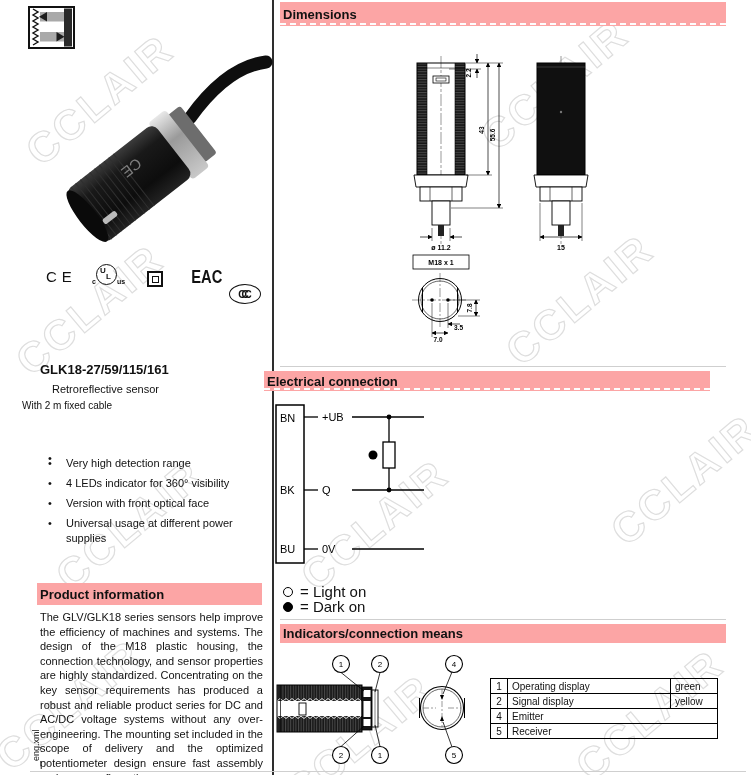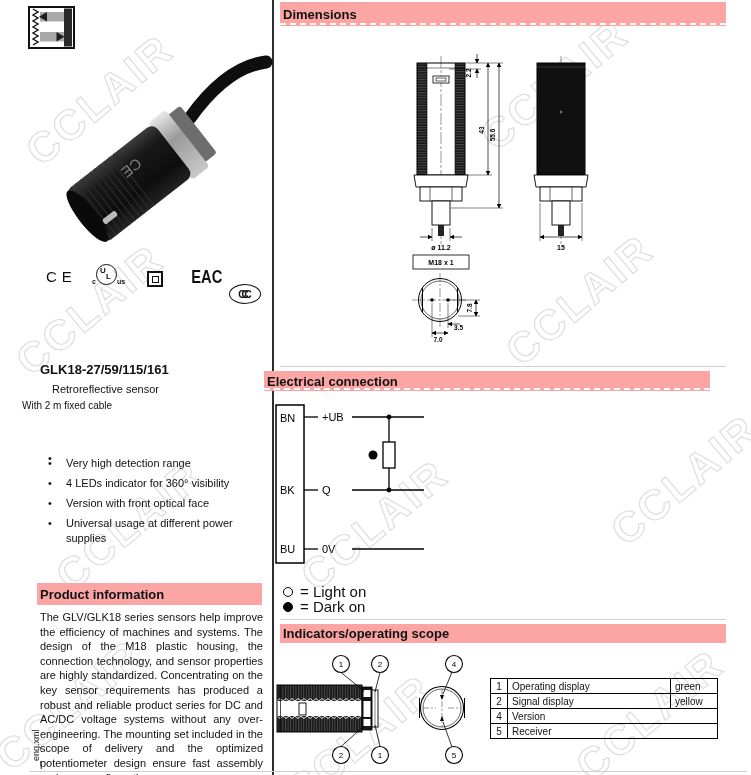--- a/index.html
+++ b/index.html
@@ -279,21 +279,21 @@
     <div class="row">
       <span class="lg-sym"></span>
       <span>= Light on</span>
     </div>
     <div class="row">
       <span class="lg-sym filled"></span>
       <span>= Dark on</span>
     </div>
   </div>
 
-  <div class="bar" style="left:280px;top:624px;width:446px;height:19px;">Indicators/operating scope</div>
+  <div class="bar" style="left:280px;top:624px;width:446px;height:19px;">Indicators/connection means</div>
 
   <svg style="left:272px;top:648px;" width="215" height="125" viewBox="0 0 215 125">
     <defs>
       <pattern id="thrV" width="2.6" height="4" patternUnits="userSpaceOnUse">
         <rect width="2.6" height="4" fill="#161616"></rect>
         <line x1="0.6" y1="0" x2="0.6" y2="4" stroke="#6a6a6a" stroke-width="0.7"></line>
       </pattern>
     </defs>
 
     <rect x="5" y="37" width="85" height="16" fill="url(#thrV)"></rect>
@@ -347,21 +347,21 @@
         <td>Operating display</td>
         <td class="v">green</td>
       </tr>
       <tr>
         <td class="n">2</td>
         <td>Signal display</td>
         <td class="v">yellow</td>
       </tr>
       <tr>
         <td class="n">4</td>
-        <td colspan="2">Version</td>
+        <td colspan="2">Emitter</td>
       </tr>
       <tr>
         <td class="n">5</td>
         <td colspan="2">Receiver</td>
       </tr>
     </tbody>
   </table>
 
 </div>
 

